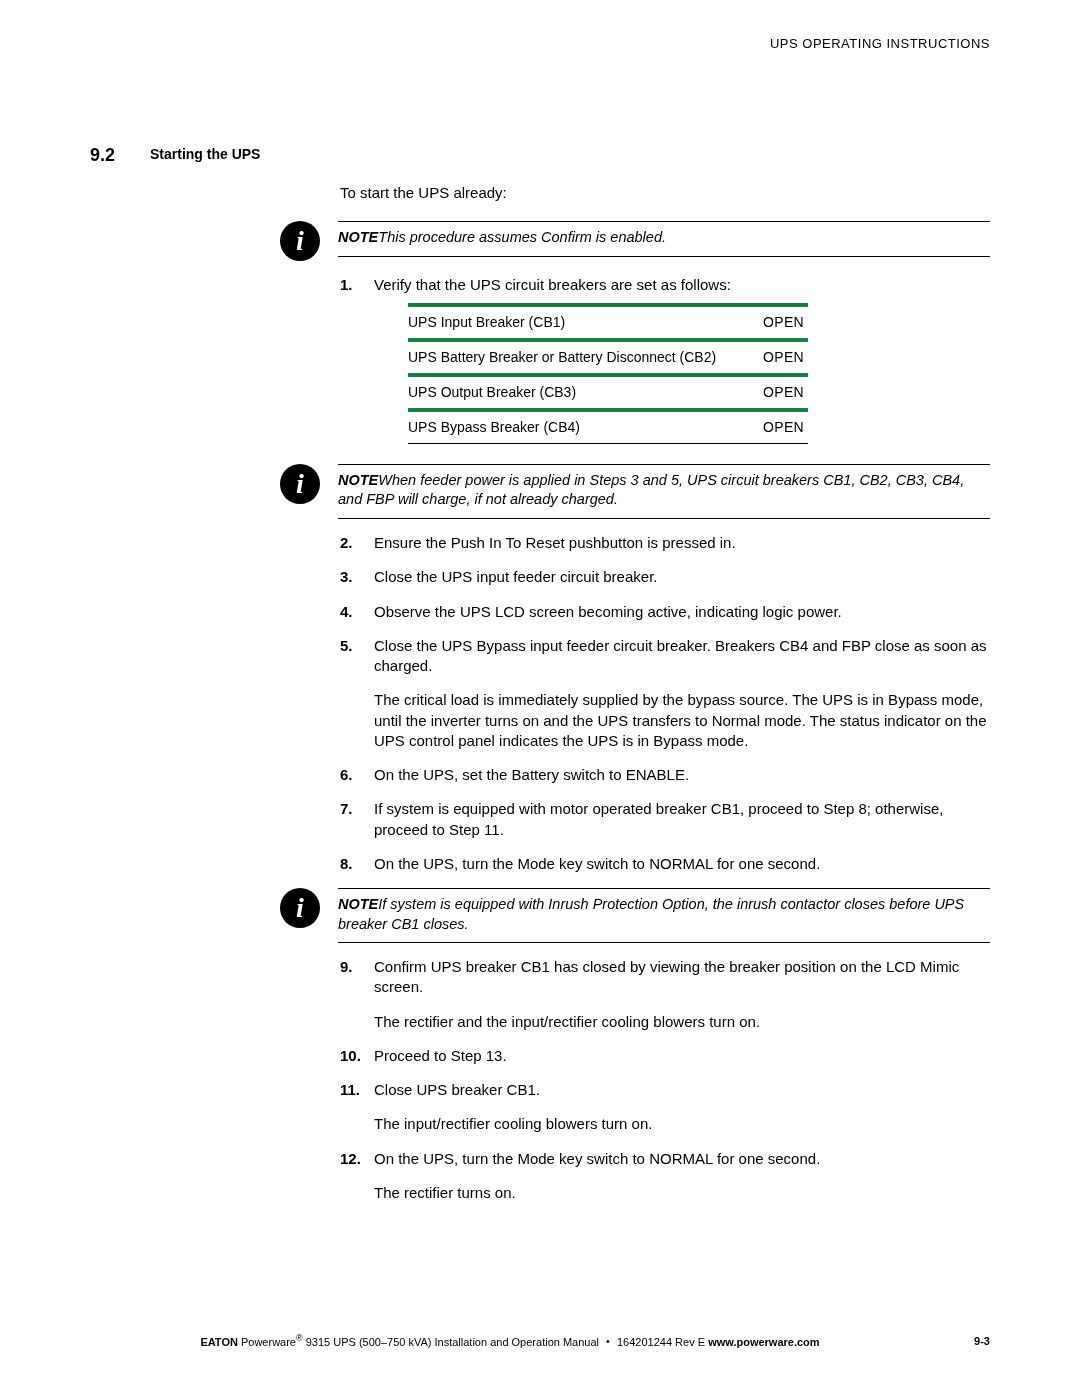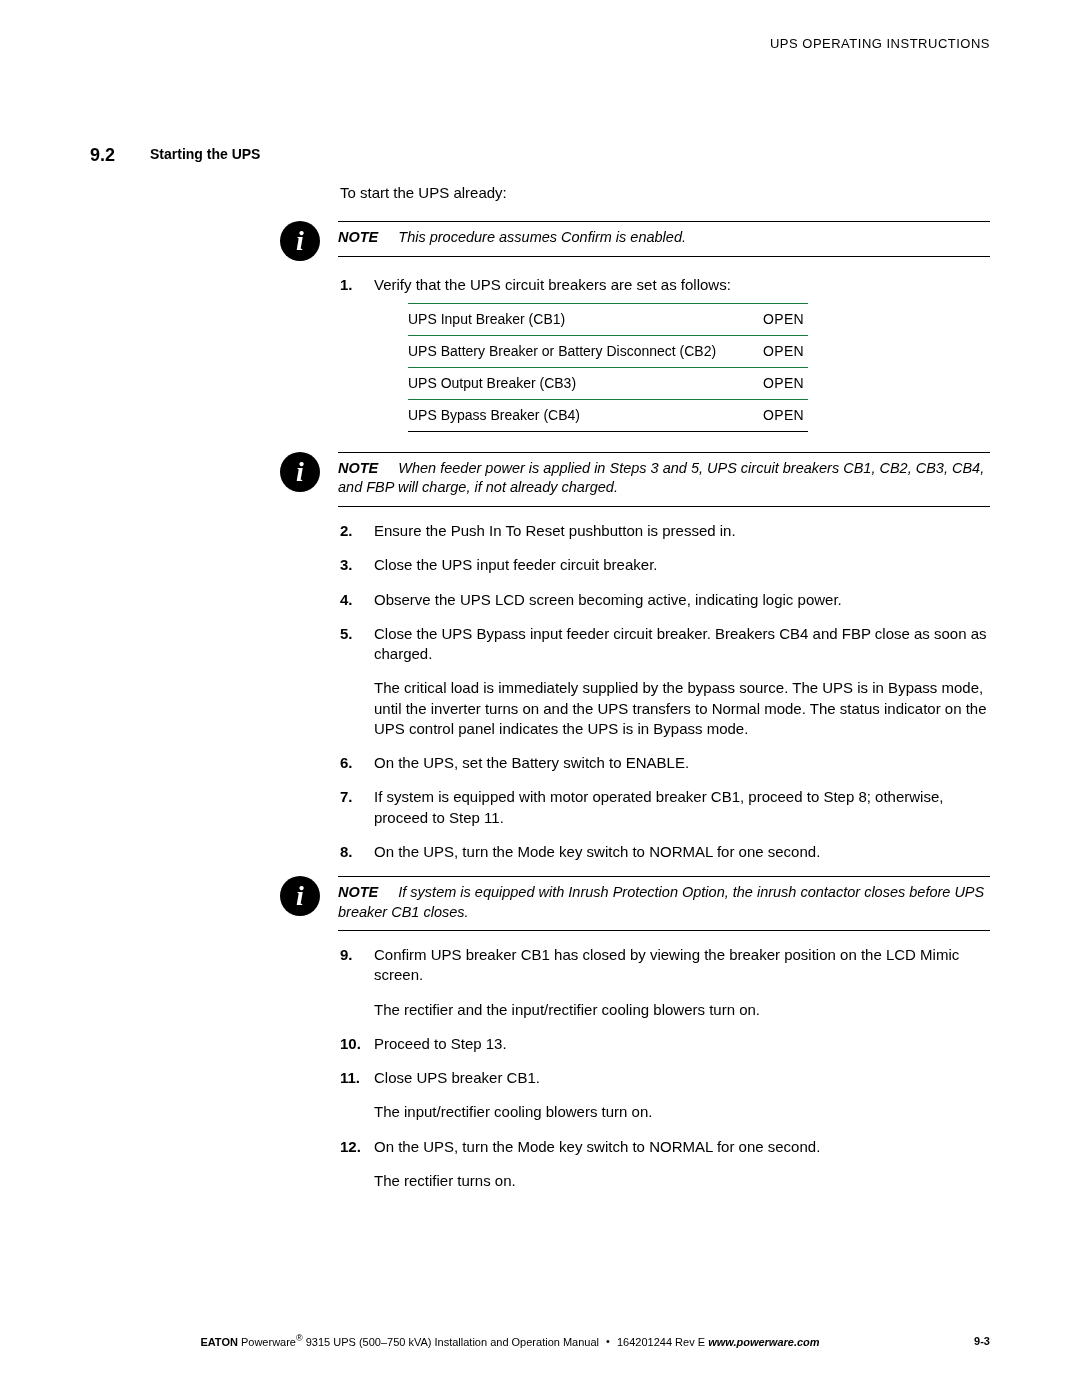--- a/index.html
+++ b/index.html
@@ -69,21 +69,21 @@
     flex: 1;
     border-top: 1px solid #000;
     border-bottom: 1px solid #000;
     padding: 6px 0 8px 0;
     font-size: 14.5px;
     font-style: italic;
   }
   .note-label {
     font-weight: bold;
     font-style: italic;
-    margin-right: 20px;
+    margin-right: 0;
   }
   ol.steps {
     list-style: none;
     counter-reset: step;
   }
   ol.steps > li {
     counter-increment: step;
     position: relative;
     padding-left: 34px;
     margin-bottom: 14px;
@@ -98,21 +98,21 @@
     margin-top: 14px;
     padding-left: 0;
   }
   .breaker-table {
     margin: 8px 0 20px 34px;
     width: 400px;
     border-collapse: collapse;
     font-size: 14px;
   }
   .breaker-table tr {
-    border-top: 1px solid #15803d;
+    border-top: 4px solid #15803d;
   }
   .breaker-table tr:last-child {
     border-bottom: 1px solid #000;
   }
   .breaker-table td {
     padding: 6px 4px 6px 0;
   }
   .breaker-table td.state {
     text-align: right;
     letter-spacing: 0.3px;
@@ -126,21 +126,21 @@
     display: flex;
     justify-content: space-between;
     align-items: baseline;
     font-size: 11px;
   }
   .footer-left {
     flex: 1;
     text-align: center;
   }
   .footer-brand { font-weight: bold; }
-  .footer-url { font-weight: bold; font-style: italic; }
+  .footer-url { font-weight: bold; }
   .footer-pagenum { font-weight: bold; width:60px; text-align:right;}
   .ftreg { font-size: 9px; vertical-align: super; }
   .bullet { margin: 0 4px; }
 </style>
 </head>
 <body>
 
 <div class="page">
 
   <div class="header-right">UPS OPERATING INSTRUCTIONS</div>

